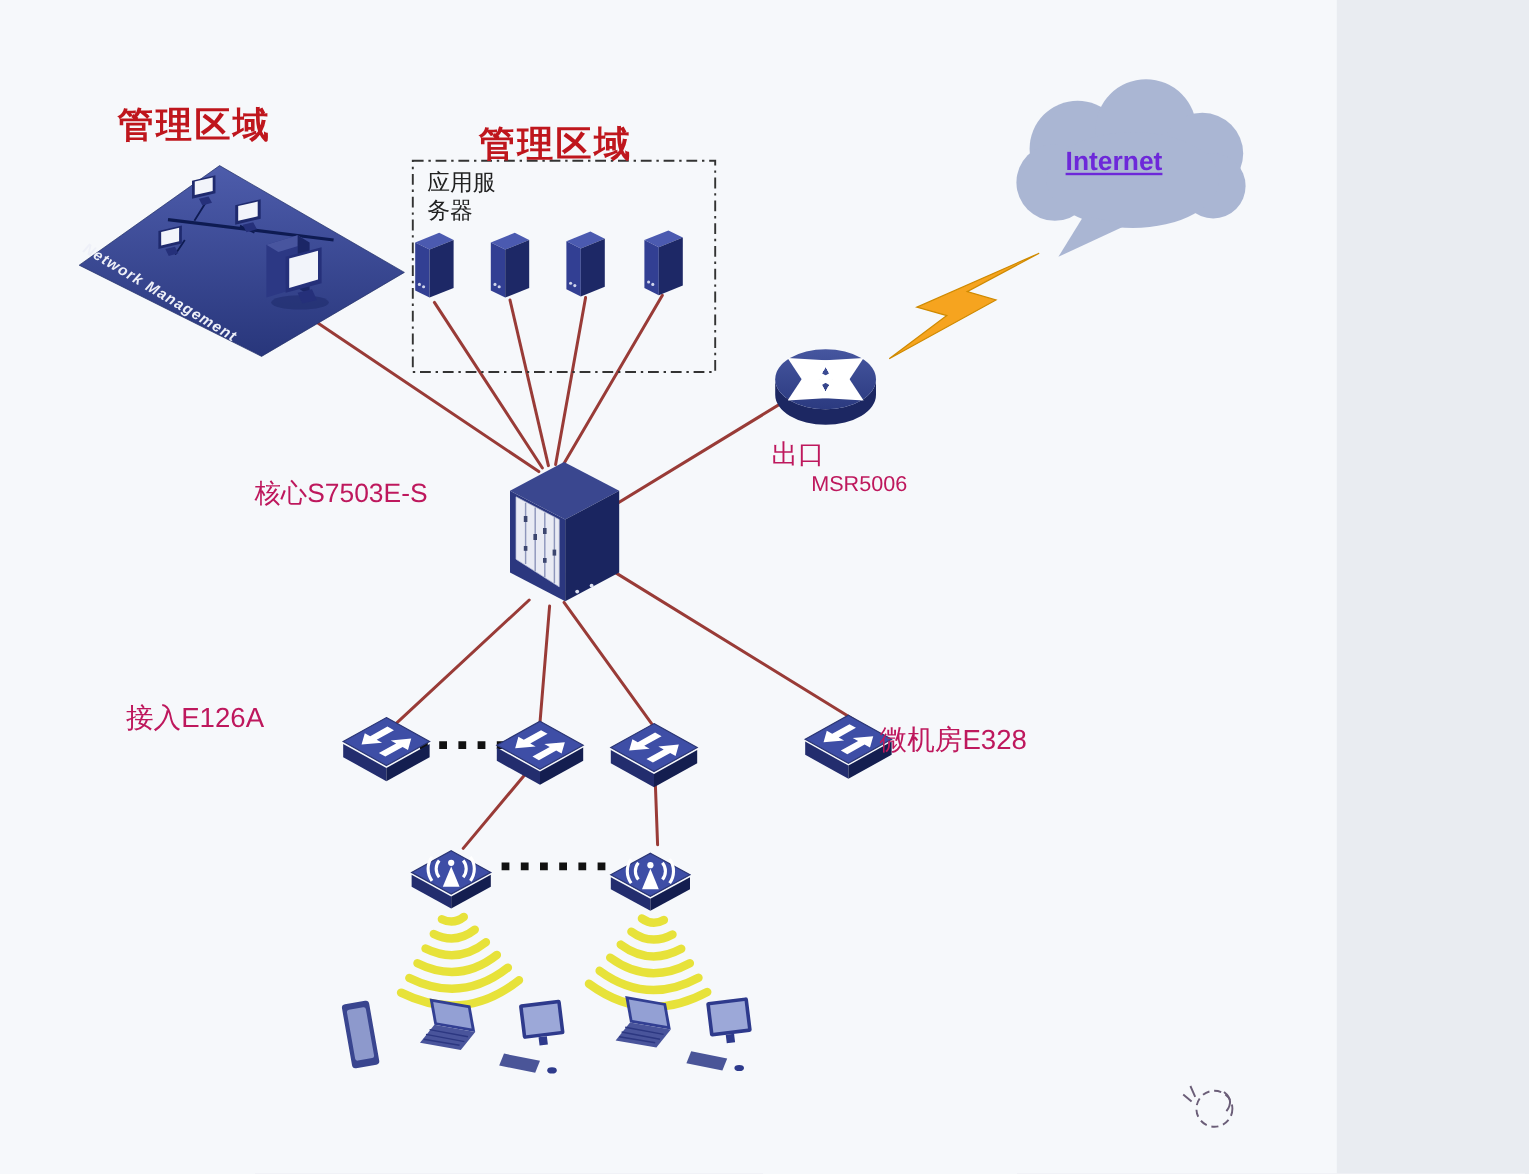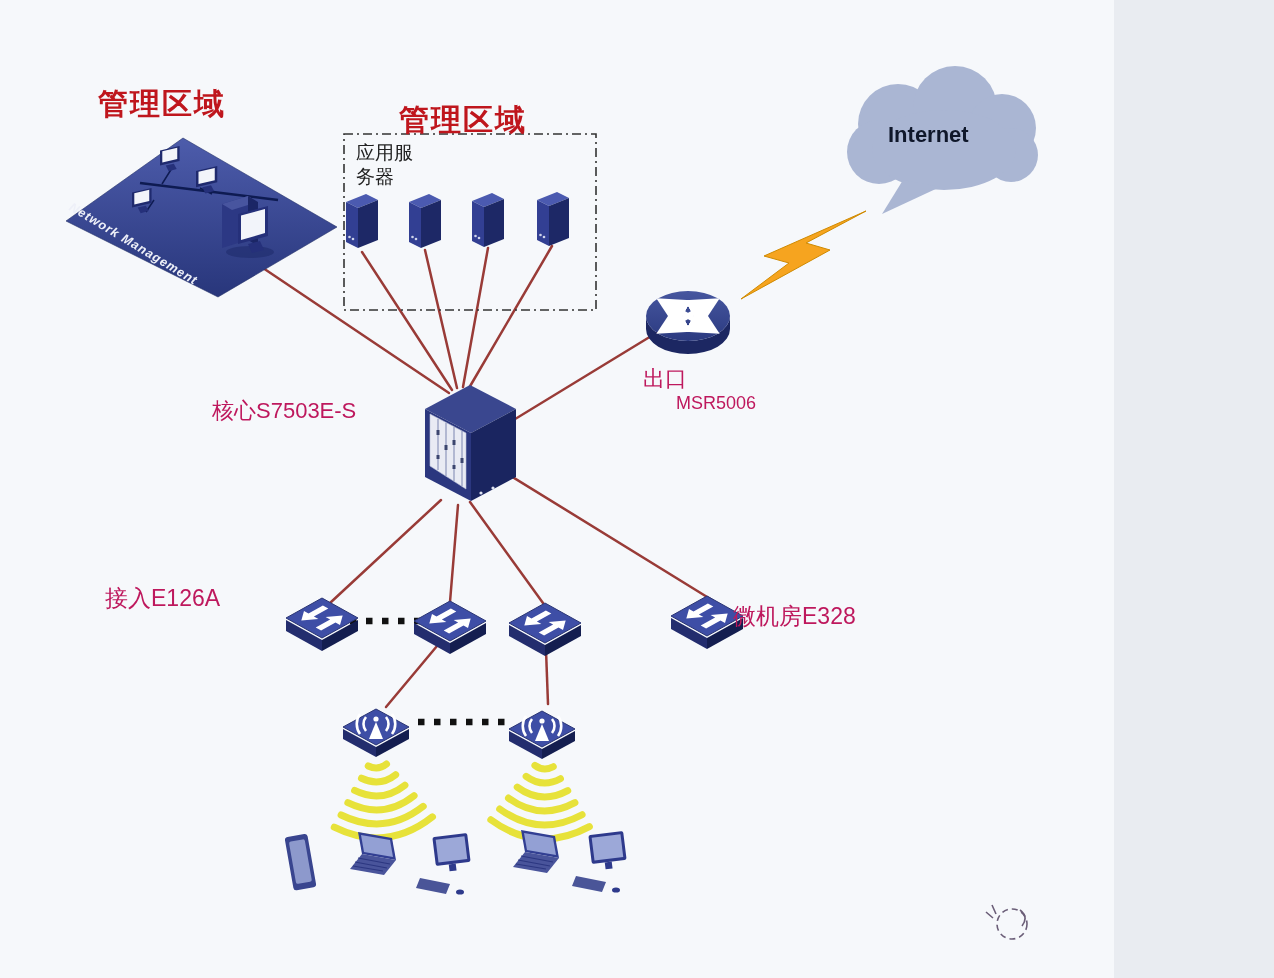--- a/index.html
+++ b/index.html
@@ -3,21 +3,21 @@
 <meta charset="utf-8">
 <style>
   html,body{margin:0;padding:0;}
   body{font-family:"Liberation Sans",sans-serif;background:#e9ecf1;}
   .canvas{position:relative;width:1114px;height:978px;background:#f6f8fb;overflow:hidden;}
   .canvas svg.scene{position:absolute;left:0;top:0;}
   .lbl{position:absolute;white-space:nowrap;}
   .red-title{font-size:30px;font-weight:bold;color:#bf161d;letter-spacing:2px;}
   .blue-label{font-size:22px;color:#be185d;}
   .black-label{font-size:19px;color:#222;line-height:1.25;white-space:normal;width:70px;}
-  .navy-label{font-size:22px;font-weight:bold;color:#0f172a;}
+  .navy-label{font-size:22px;font-weight:bold;color:#6d28d9;text-decoration:underline;}
   .nm-text{font-size:12.5px;font-style:italic;font-weight:bold;color:#eef0f8;
            transform:rotate(31deg);transform-origin:left top;letter-spacing:1px;}
   .wm-text{font-size:27px;font-weight:bold;color:#4f4458;letter-spacing:1px;}
 </style>
 </head>
 <body>
 
 <div class="canvas">
 
 <svg class="scene" width="1274" height="978" viewBox="0 0 1274 978">

